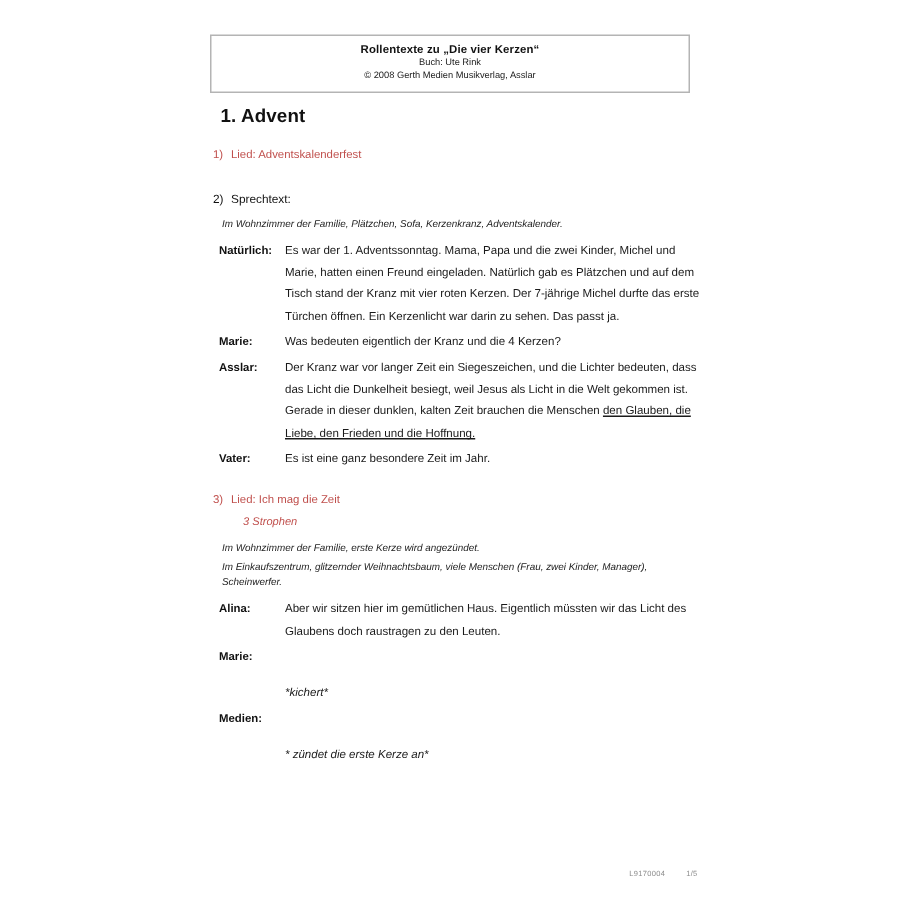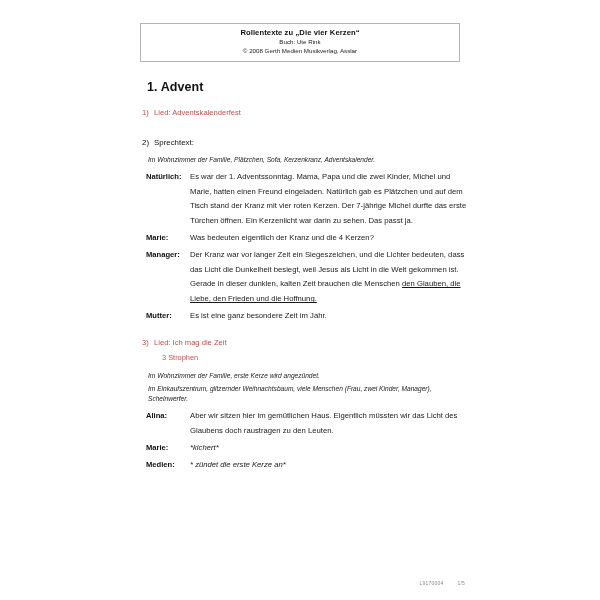--- a/index.html
+++ b/index.html
@@ -44,21 +44,21 @@
   .header-sub {
     font-size: 6.2px;
     line-height: 1.45;
     color: #222;
   }
 
   
   .content {
     position: absolute;
     left: 140px;
-    top: 80px;
+    top: 70px;
     width: 330px;
   }
 
   .h1 {
     font-size: 12.5px;
     font-weight: bold;
     color: #111;
     margin: 0 0 0 7px;
     letter-spacing: 0.1px;
   }
@@ -69,20 +69,21 @@
     font-size: 7.6px;
     margin-top: 14px;
     margin-left: 2px;
     line-height: 1.4;
   }
   .song-line .idx { display: inline-block; width: 12px; }
 
   .song-sub {
     color: #c0504d;
     font-size: 7.4px;
+    font-style: italic;
     margin-top: 5px;
     margin-left: 22px;
     line-height: 1.4;
   }
 
   .section-label {
     font-size: 7.9px;
     color: #111;
     margin-top: 18px;
     margin-left: 2px;
@@ -116,21 +117,21 @@
     padding-left: 6px;
     box-sizing: border-box;
     line-height: 1.92;
   }
   .speech {
     flex: 1 1 auto;
     font-size: 7.7px;
     color: #1a1a1a;
     line-height: 1.92;
   }
-  .speech.italic { font-style: italic; }
+  .speech.italic { font-style: italic; margin-top: 24px; }
   .speech u { text-decoration: underline; }
 
   
   .footer {
     position: absolute;
     left: 140px;
     top: 580px;
     width: 325px;
     display: flex;
     justify-content: flex-end;
@@ -170,28 +171,28 @@
     <div class="dialogue">
       <div class="line">
         <div class="speaker">Natürlich:</div>
         <div class="speech">Es war der 1. Adventssonntag. Mama, Papa und die zwei Kinder, Michel und Marie, hatten einen Freund eingeladen. Natürlich gab es Plätzchen und auf dem Tisch stand der Kranz mit vier roten Kerzen. Der 7-jährige Michel durfte das erste Türchen öffnen. Ein Kerzenlicht war darin zu sehen. Das passt ja.</div>
       </div>
       <div class="line">
         <div class="speaker">Marie:</div>
         <div class="speech">Was bedeuten eigentlich der Kranz und die 4 Kerzen?</div>
       </div>
       <div class="line">
-        <div class="speaker">Manager:</div>
+        <div class="speaker">Asslar:</div>
         <div class="speech">
           <span>Der Kranz war vor langer Zeit ein Siegeszeichen, und die Lichter bedeuten, dass das Licht die Dunkelheit besiegt, weil Jesus als Licht in die Welt gekommen ist.</span>
           <span>Gerade in dieser dunklen, kalten Zeit brauchen die Menschen </span><u>den Glauben, die Liebe, den Frieden und die Hoffnung.</u>
         </div>
       </div>
       <div class="line">
-        <div class="speaker">Mutter:</div>
+        <div class="speaker">Vater:</div>
         <div class="speech">Es ist eine ganz besondere Zeit im Jahr.</div>
       </div>
     </div>
 
     <div class="song-line">
       <span class="idx">3)</span><span>Lied: Ich mag die Zeit</span>
     </div>
     <div class="song-sub">3 Strophen</div>
 
     <div class="stage">Im Wohnzimmer der Familie, erste Kerze wird angezündet.</div>

